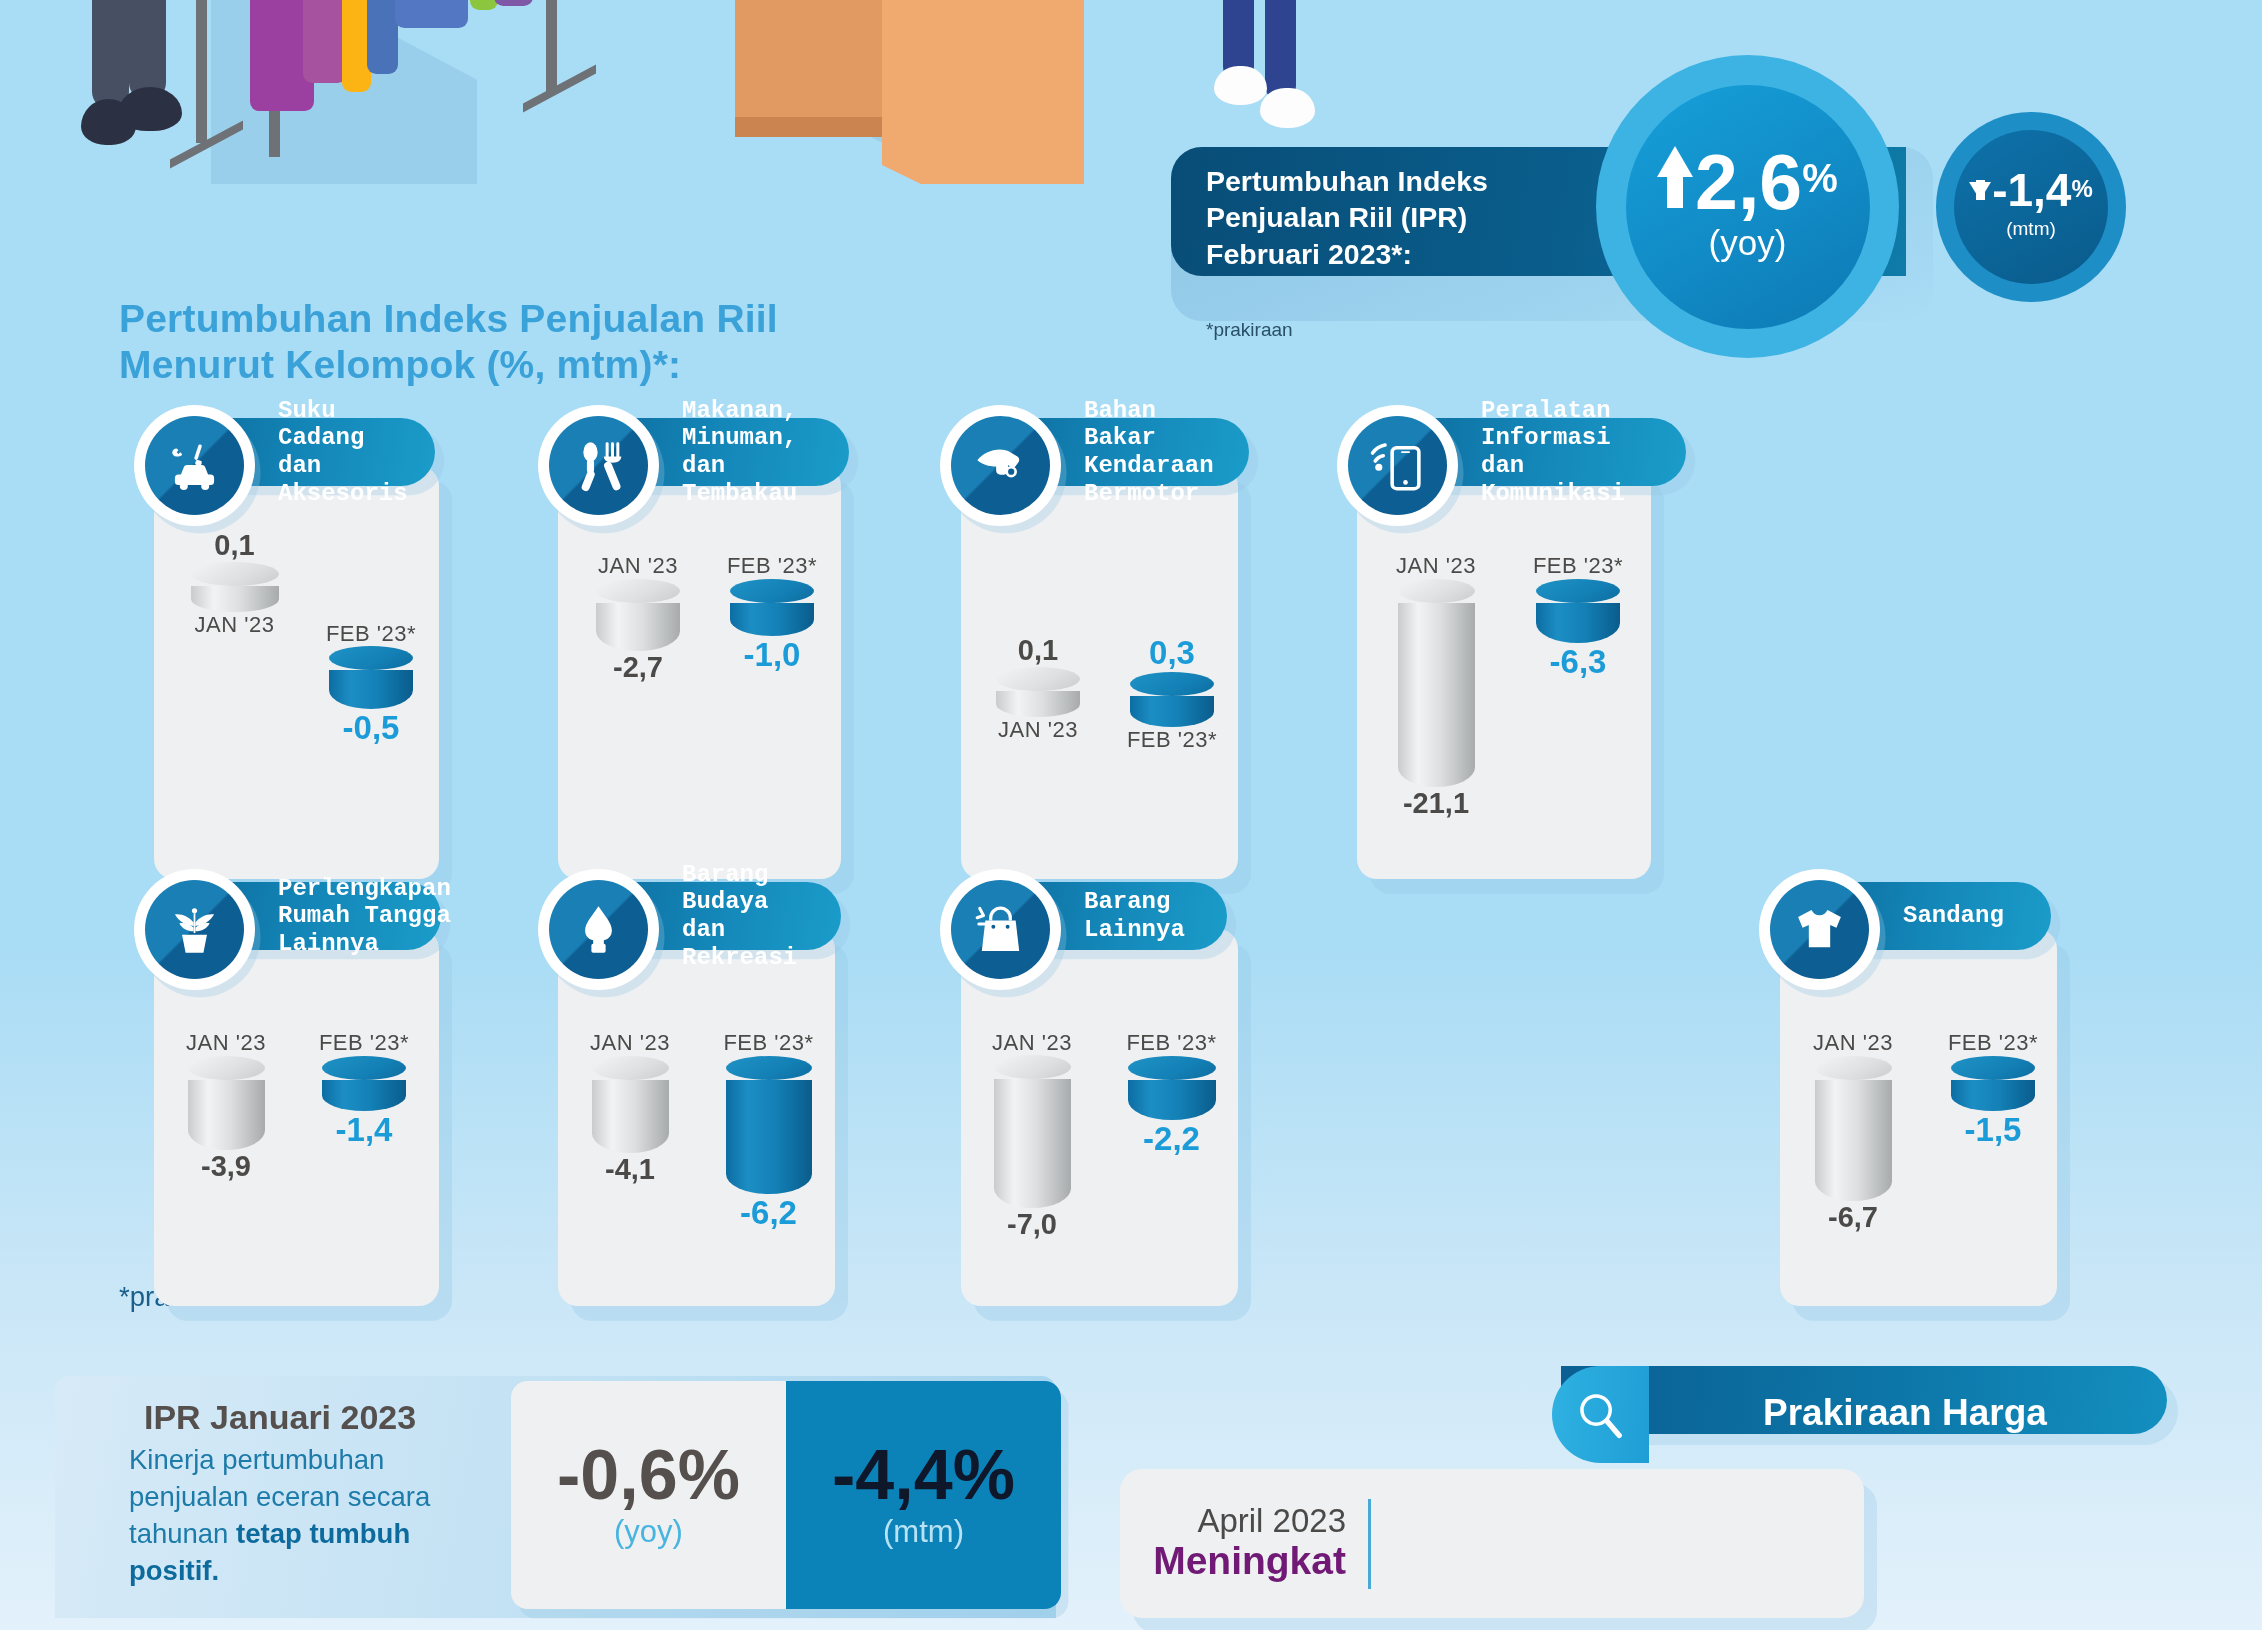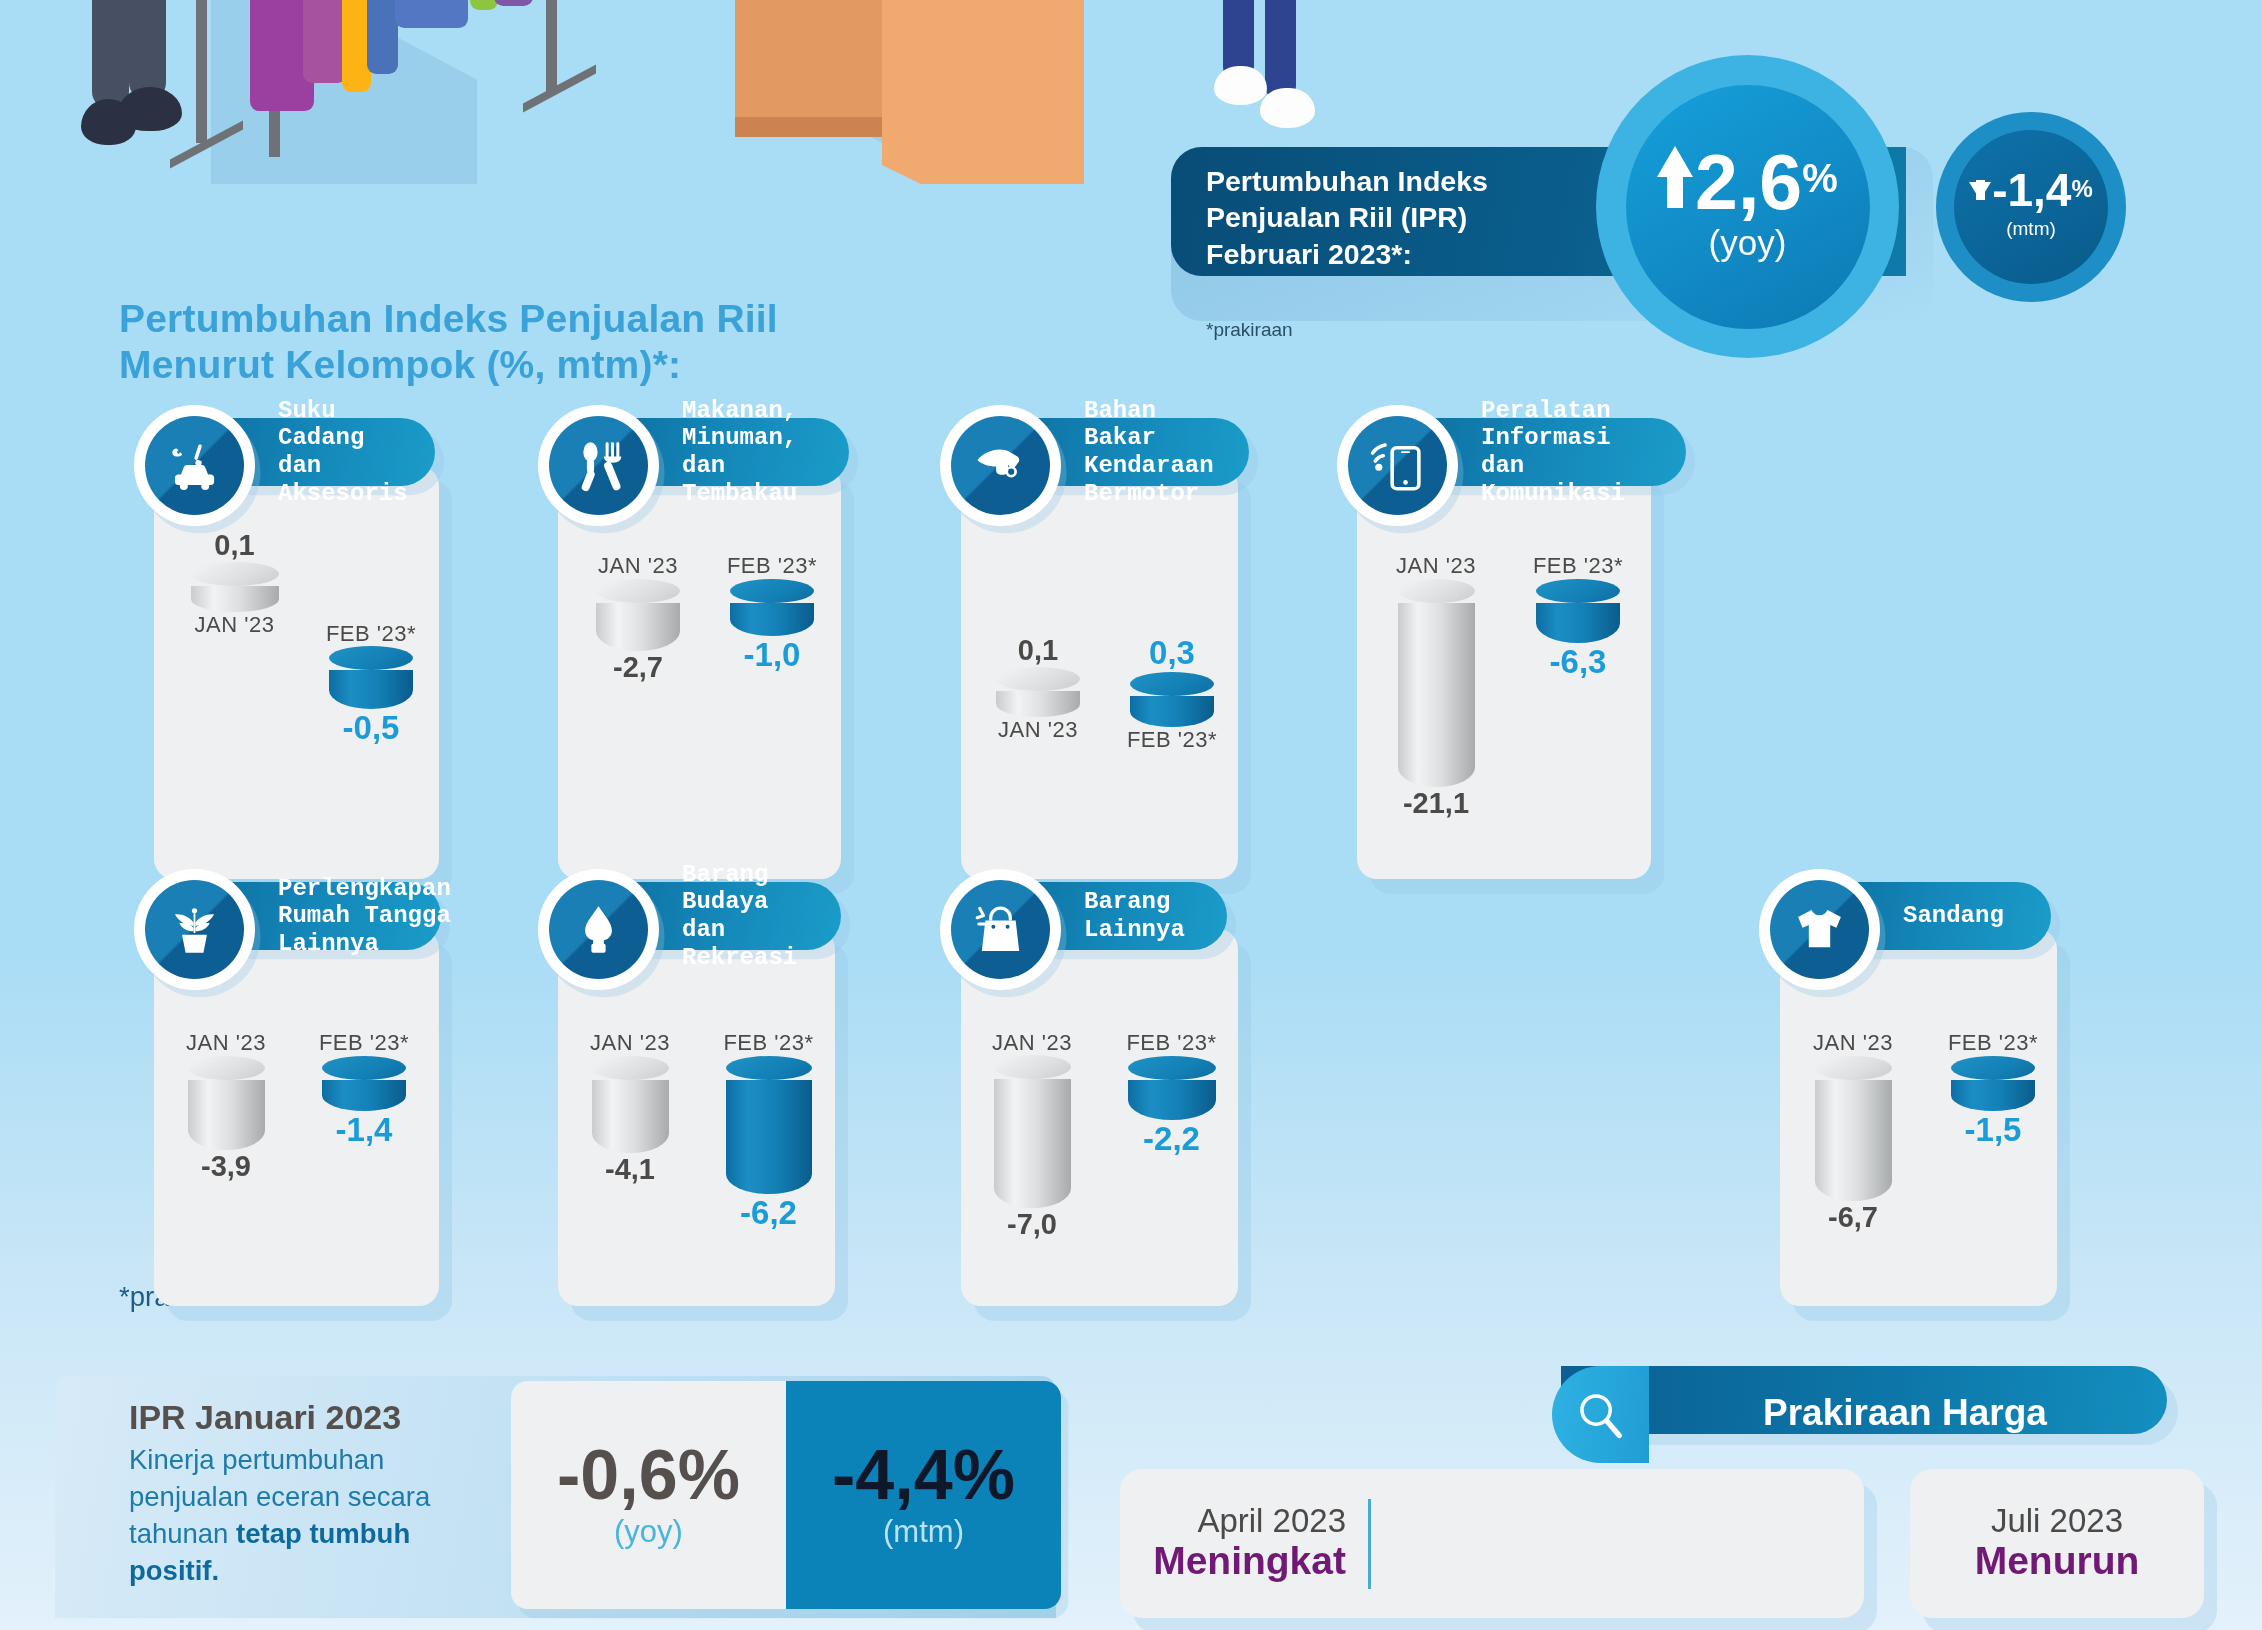--- a/index.html
+++ b/index.html
@@ -93,21 +93,21 @@
      background:linear-gradient(90deg,#c9cbcc 0%, #f2f3f4 26%, #dcdedf 56%, #a8abad 100%); }
   .cyl .top { position:absolute; left:0; right:0; top:0; border-radius:50%;
      background:linear-gradient(150deg,#f4f5f6 0%, #dedfe0 60%, #cacbcd 100%); }
   .cyl.blue .body { background:linear-gradient(90deg,#0c6da3 0%, #1c8ec4 26%, #1380b6 58%, #0a5c8c 100%); }
   .cyl.blue .top { background:linear-gradient(150deg,#1f93c6 0%, #1380b6 60%, #0d6c9e 100%); }
 
   
   .bl { position:absolute; left:55px; top:1376px; width:1001px; height:242px;
      background:linear-gradient(100deg,#d7eaf7 0%, #bfe0f3 55%, #a6d4ee 100%);
      border-radius:14.7px 14.7px 0 0; }
-  .bl-title { position:absolute; left:129px; top:1398px; color:#55504e; font-weight:bold; font-size:34px; }
+  .bl-title { position:absolute; left:144px; top:1398px; color:#55504e; font-weight:bold; font-size:34px; }
   .bl-body { position:absolute; left:129px; top:1442px; width:358px; color:#1c7ba9; font-size:27.5px; line-height:1.34; }
   .bl-body b { color:#0d6a9c; }
   .stat-w { position:absolute; left:511px; top:1381px; width:275px; height:228px;
      background:#eef0f1; border-radius:16.5px 0 0 16.5px; display:flex; flex-direction:column;
      align-items:center; justify-content:center; box-shadow:7.3px 9.2px 0 rgba(150,200,228,.3); }
   .stat-b { position:absolute; left:786px; top:1381px; width:275px; height:228px;
      background:#0b83b9; border-radius:0 16.5px 16.5px 0; display:flex; flex-direction:column;
      align-items:center; justify-content:center; box-shadow:7.3px 9.2px 0 rgba(150,200,228,.3); }
   .stat-num { font-weight:bold; font-size:70px; line-height:1; }
   .stat-sub { font-size:31px; margin-top:3.7px; }
@@ -486,19 +486,15 @@
         <line x1="14.8" y1="14.8" x2="20.5" y2="21.5" stroke-width="2.4" stroke-linecap="round"></line>
     </svg>
   </div>
   <div class="fc fc1">
     <div class="fc-left">
       <div class="fc-month">April 2023</div>
       <div class="fc-state">Meningkat</div>
     </div>
     <div class="fc-div"></div>
   </div>
-  <div class="fc fc2">
-    <div class="fc-month">Juli 2023</div>
-    <div class="fc-state">Menurun</div>
-  </div>
 
 </div>
 
 
 </body></html>

